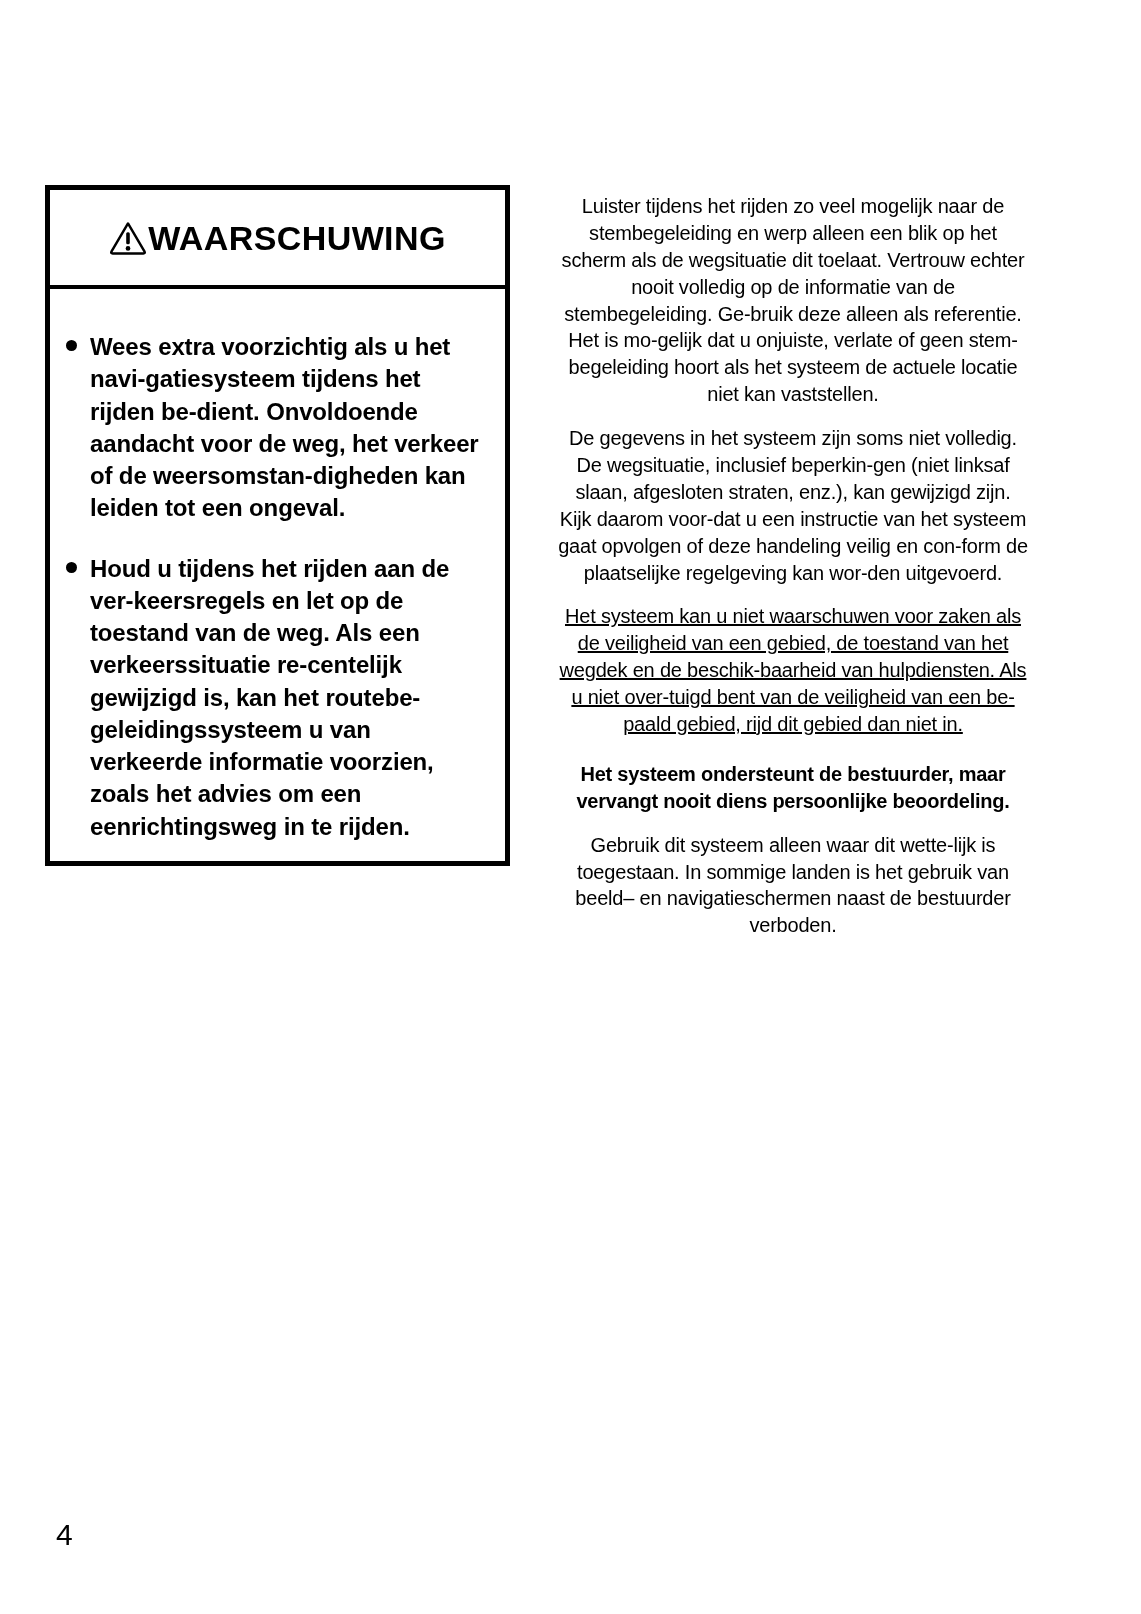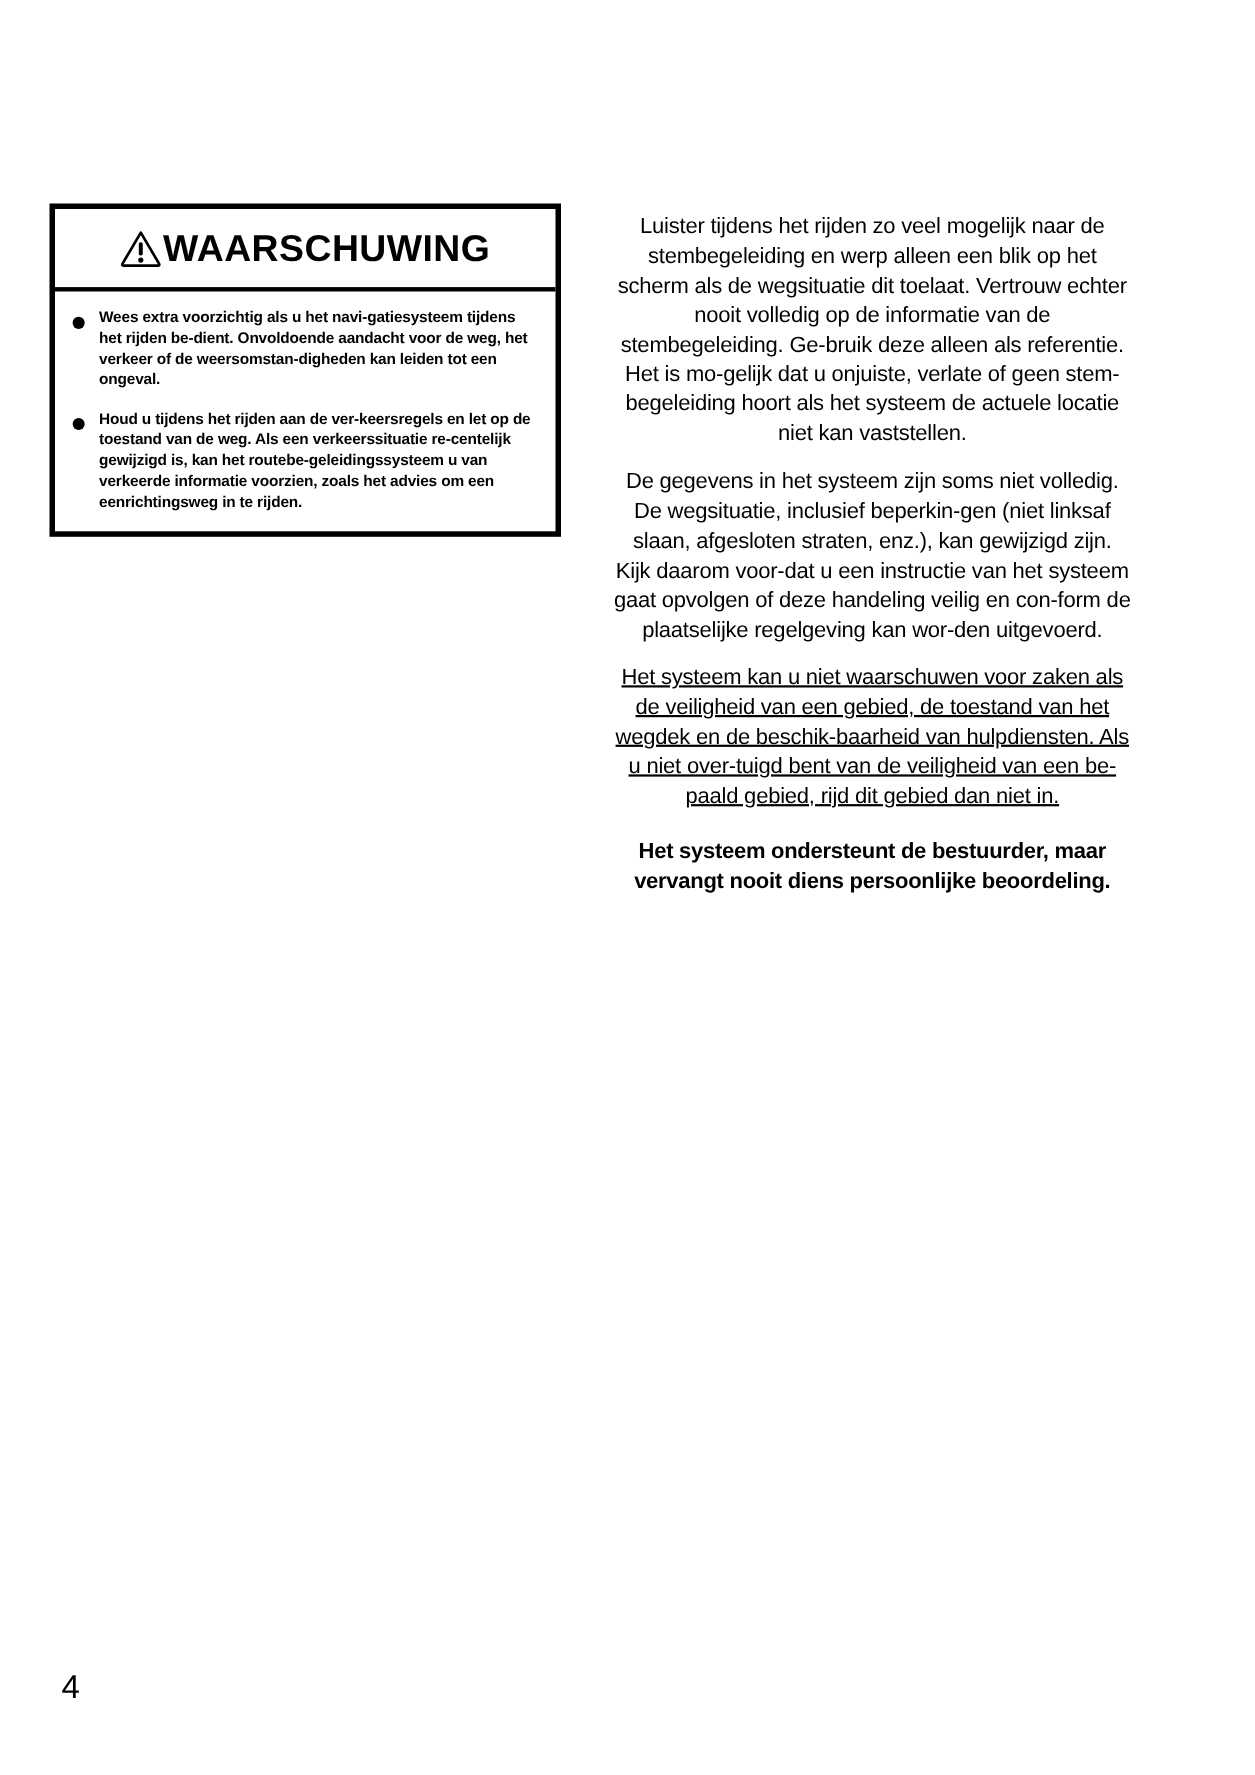--- a/index.html
+++ b/index.html
@@ -55,21 +55,21 @@
     box-sizing: content-box;
   }
 
   .warning-header {
     border-bottom: 4px solid #000;
     height: 63px;
     display: flex;
     align-items: center;
     justify-content: center;
     gap: 1px;
-    padding: 4px 8px;
+    padding: 16px 8px;
   }
 
   .warn-triangle {
     display: block;
     width: 38px;
     height: 34px;
     flex: 0 0 auto;
   }
 
   .warning-title {
@@ -86,25 +86,26 @@
 
   ul.warn-list {
     list-style: none;
     margin: 0;
     padding: 0;
   }
 
   ul.warn-list li {
     position: relative;
     padding-left: 26px;
-    font-size: 14px;
+    font-size: 24px;
     font-weight: bold;
     line-height: 1.345;
     letter-spacing: -0.15px;
     margin-bottom: 17px;
+    margin-top: 28px;
   }
   ul.warn-list li:last-child {
     margin-bottom: 0;
   }
 
   ul.warn-list li .bullet {
     position: absolute;
     left: 2px;
     top: 9px;
     width: 11px;
@@ -178,20 +179,21 @@
       </div>
 
     </div>
 
     <div class="col-right">
 
       <p class="body-par">Luister tijdens het rijden zo veel mogelijk naar de stembegeleiding en werp alleen een blik op het scherm als de wegsituatie dit toelaat. Vertrouw echter nooit volledig op de informatie van de stembegeleiding. Ge-bruik deze alleen als referentie. Het is mo-gelijk dat u onjuiste, verlate of geen stem-begeleiding hoort als het systeem de actuele locatie niet kan vaststellen.</p>
       <p class="body-par">De gegevens in het systeem zijn soms niet volledig. De wegsituatie, inclusief beperkin-gen (niet linksaf slaan, afgesloten straten, enz.), kan gewijzigd zijn. Kijk daarom voor-dat u een instructie van het systeem gaat opvolgen of deze handeling veilig en con-form de plaatselijke regelgeving kan wor-den uitgevoerd.</p>
       <p class="body-par tight">Het systeem kan u niet waarschuwen voor zaken als de veiligheid van een gebied, de toestand van het wegdek en de beschik-baarheid van hulpdiensten. Als u niet over-tuigd bent van de veiligheid van een be-paald gebied, rijd dit gebied dan niet in.</p>
       <p class="body-par bold">Het systeem ondersteunt de bestuurder, maar vervangt nooit diens persoonlijke beoordeling.</p>
+      <p class="body-par">Gebruik dit systeem alleen waar dit wette-lijk is toegestaan. In sommige landen is het gebruik van beeld– en navigatieschermen naast de bestuurder verboden.</p>
 
     </div>
 
   </div>
 
   <div class="page-number">4</div>
 
 </div>
 
 </body></html>

